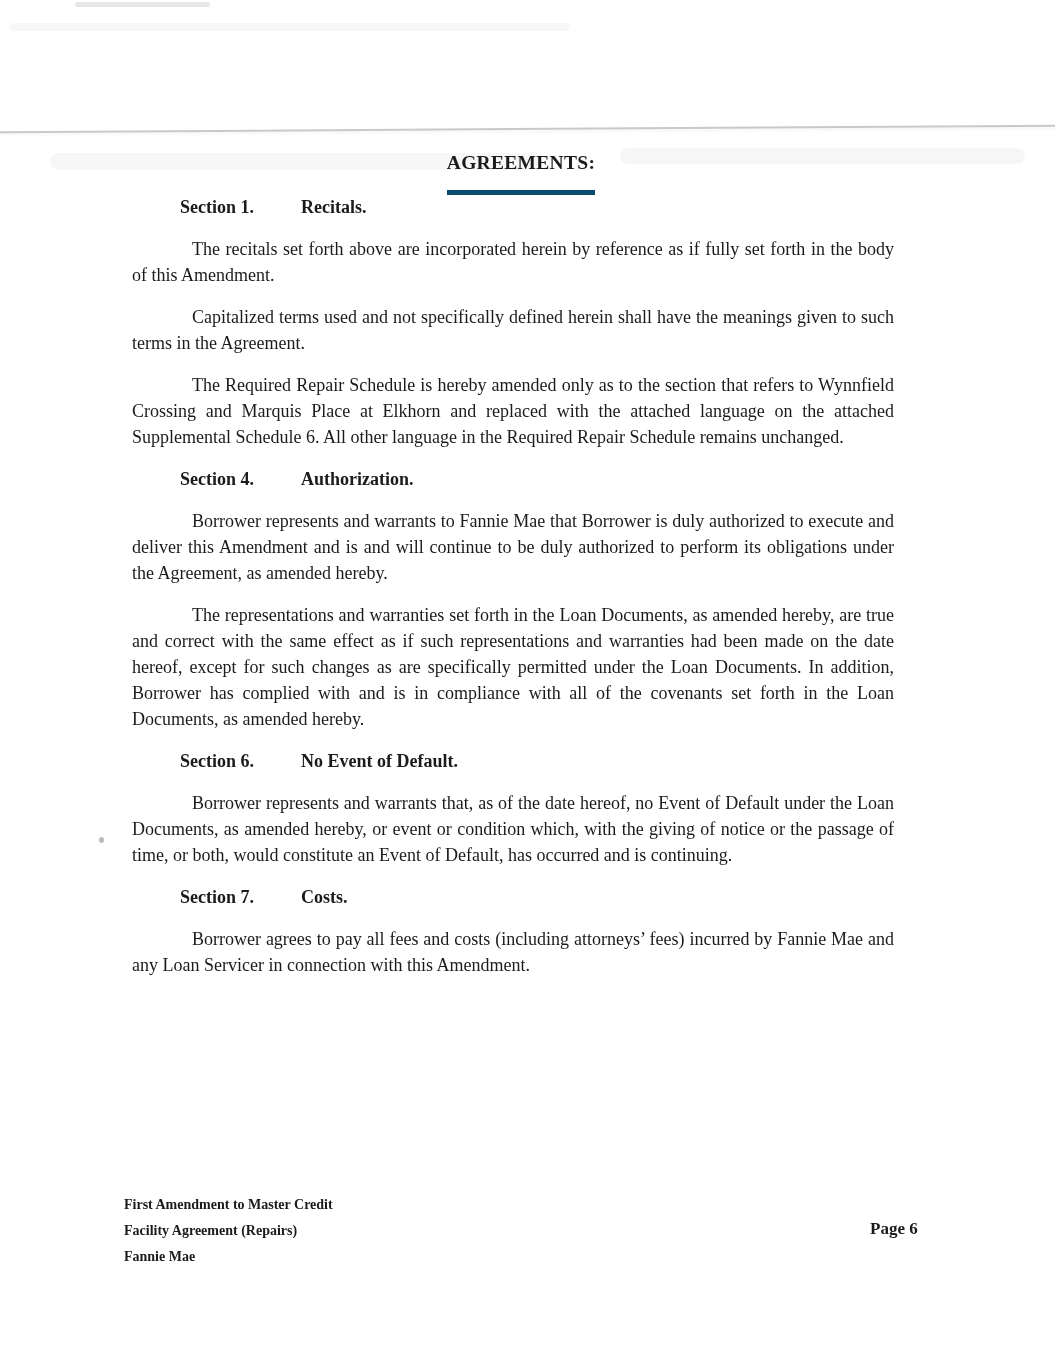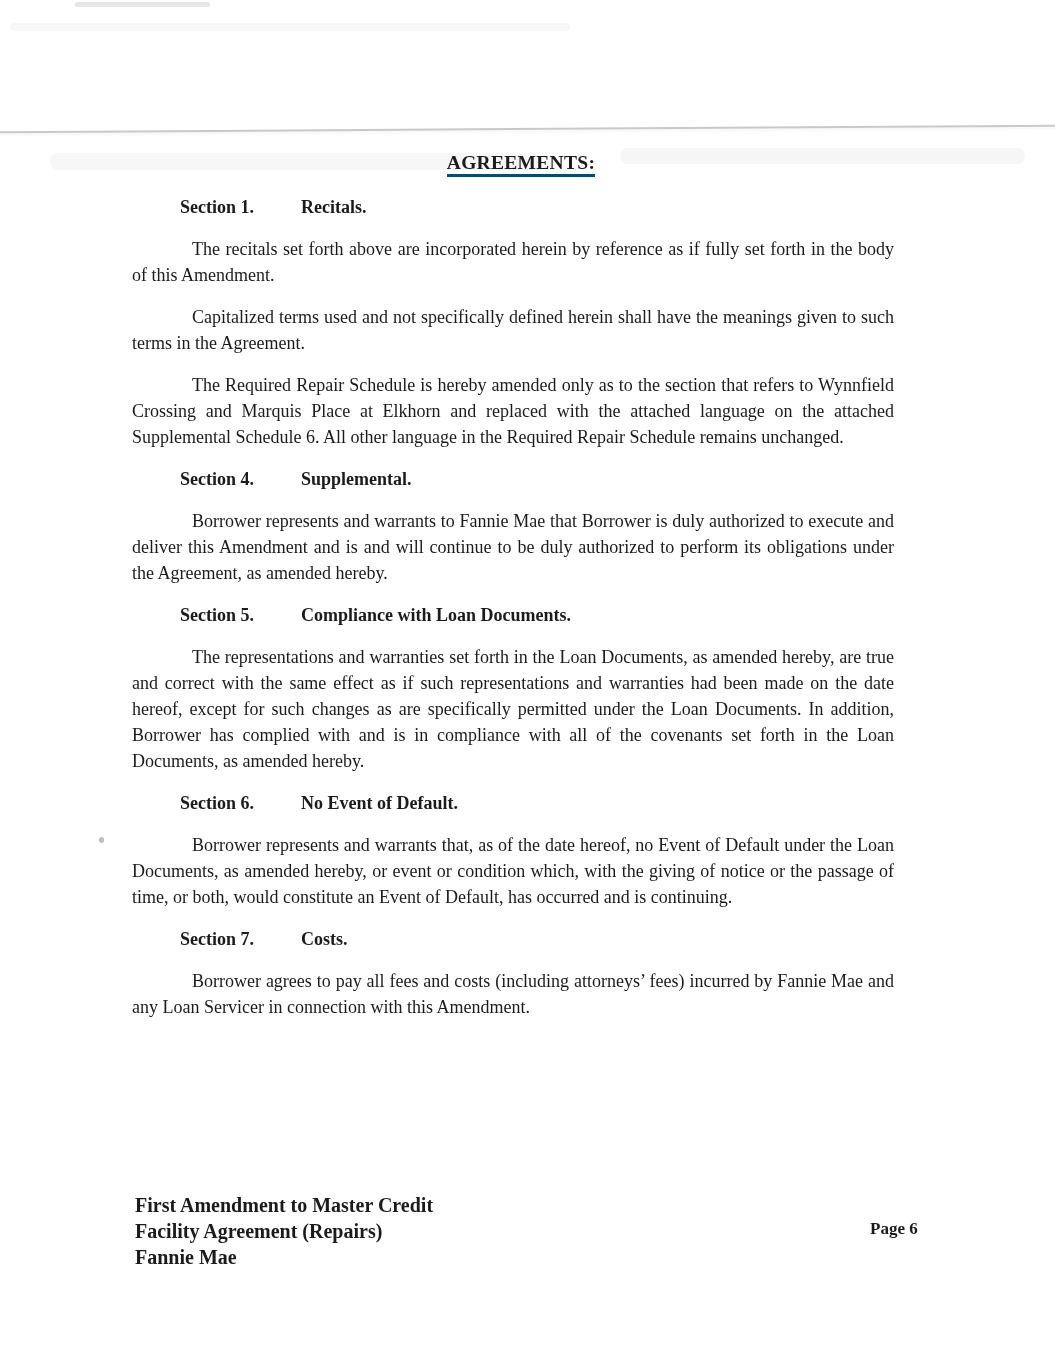--- a/index.html
+++ b/index.html
@@ -27,43 +27,43 @@
     font-size:18px;line-height:26px;
   }
   .doc-heading{
     text-align:center;
     font-weight:bold;
     font-size:19.5px;
     margin:0 0 18px 0;
     letter-spacing:.3px;
   }
   .doc-heading .hd{
-    border-bottom:3px solid #0c4a6e;
-    padding-bottom:1px;
+    border-bottom:5px solid #0c4a6e;
+    padding-bottom:17px;
   }
   .sec-head{
     font-weight:bold;
     margin:0 0 16px 0;
     white-space:nowrap;
   }
   .sec-num{display:inline-block;width:121px;margin-left:48px;}
   .body-para{
     margin:0 16px 16px 0;
     text-align:justify;
     text-indent:60px;
   }
   .u{
     text-decoration-thickness:2px;
     text-underline-offset:3px;
   }
   .footer-left{
     position:absolute;z-index:1;
-    left:135px;top:1192px;
+    left:124px;top:1192px;
     font-weight:bold;
-    font-size:20px;line-height:26px;
+    font-size:14px;line-height:26px;
     white-space:nowrap;
   }
   .footer-page{
     position:absolute;z-index:1;
     left:870px;top:1219px;
     font-weight:bold;
     font-size:17px;
   }
 </style>
 </head>
@@ -87,27 +87,24 @@
     <div class="sec-head">
       <span class="sec-num">Section 1.</span><span class="sec-title">Recitals.</span>
     </div>
     <p class="body-para">The recitals set forth above are incorporated herein by reference as if fully set forth in the body of this Amendment.</p>
 
     <p class="body-para">Capitalized terms used and not specifically defined herein shall have the meanings given to such terms in the Agreement.</p>
 
     <p class="body-para"><span>The Required Repair Schedule is hereby amended only as to the section that refers to Wynnfield Crossing and Marquis Place at Elkhorn and replaced with the attached language on the attached </span><span class="u">Supplemental Schedule 6.</span><span> All other language in the Required Repair Schedule remains unchanged.</span></p>
 
     <div class="sec-head">
-      <span class="sec-num">Section 4.</span><span class="sec-title">Supplemental.</span>
+      <span class="sec-num">Section 4.</span><span class="sec-title">Authorization.</span>
     </div>
     <p class="body-para">Borrower represents and warrants to Fannie Mae that Borrower is duly authorized to execute and deliver this Amendment and is and will continue to be duly authorized to perform its obligations under the Agreement, as amended hereby.</p>
 
-    <div class="sec-head">
-      <span class="sec-num">Section 5.</span><span class="sec-title">Compliance with Loan Documents.</span>
-    </div>
     <p class="body-para">The representations and warranties set forth in the Loan Documents, as amended hereby, are true and correct with the same effect as if such representations and warranties had been made on the date hereof, except for such changes as are specifically permitted under the Loan Documents.  In addition, Borrower has complied with and is in compliance with all of the covenants set forth in the Loan Documents, as amended hereby.</p>
 
     <div class="sec-head">
       <span class="sec-num">Section 6.</span><span class="sec-title">No Event of Default.</span>
     </div>
     <p class="body-para">Borrower represents and warrants that, as of the date hereof, no Event of Default under the Loan Documents, as amended hereby, or event or condition which, with the giving of notice or the passage of time, or both, would constitute an Event of Default, has occurred and is continuing.</p>
 
     <div class="sec-head">
       <span class="sec-num">Section 7.</span><span class="sec-title">Costs.</span>
     </div>

